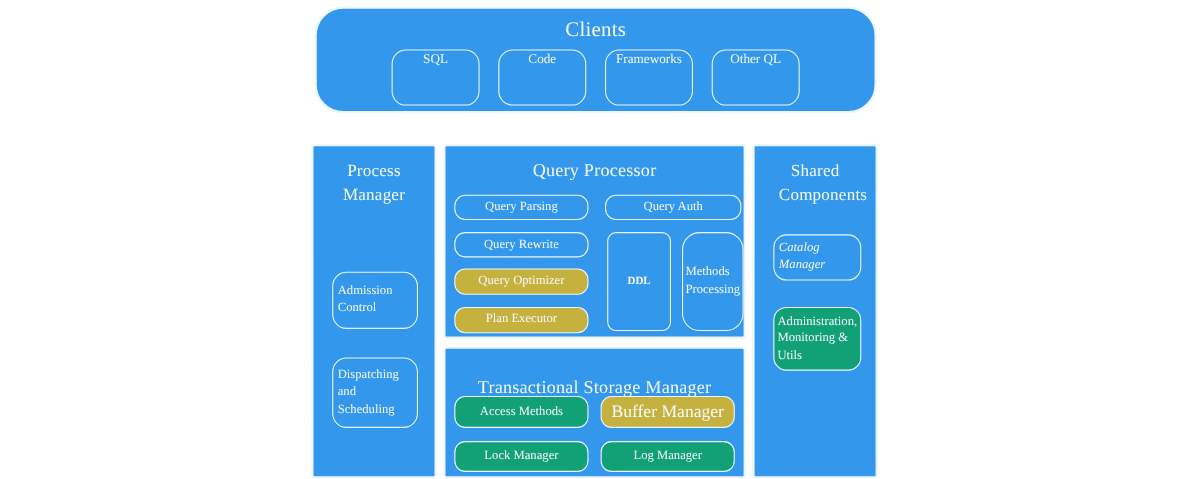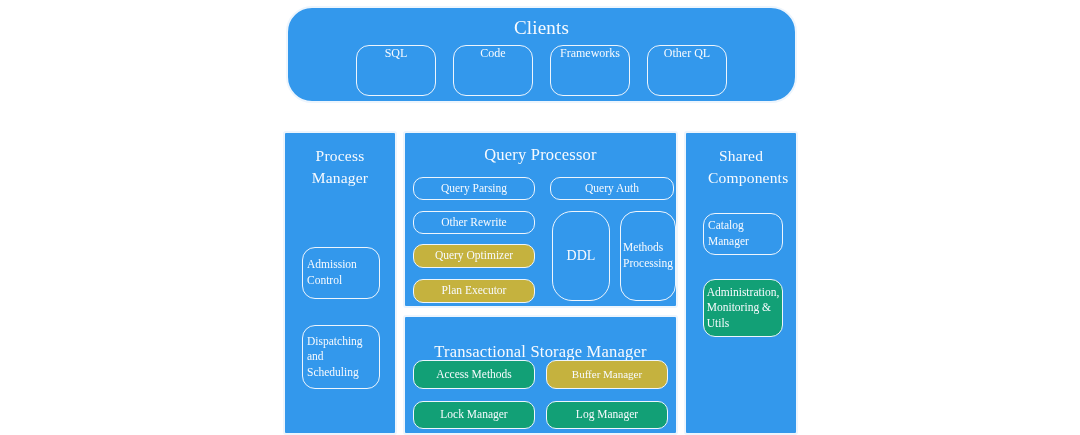--- a/index.html
+++ b/index.html
@@ -46,32 +46,32 @@
   .storage{left:403px;top:315px;width:275px;height:120px;border-radius:3px;}
   .process .panel-title,.shared .panel-title{margin-top:12px;font-size:15.5px;padding:0 22px;}
   .query .panel-title{margin-top:10px;font-size:16.5px;}
   .storage .panel-title{margin-top:23px;font-size:16.5px;}
   
   .n-parsing {left:8px;  top:44px; width:122px;height:23px;font-size:11.5px;}
   .n-auth    {left:145px;top:44px; width:124px;height:23px;font-size:11.5px;}
   .n-rewrite {left:8px;  top:78px; width:122px;height:23px;font-size:11.5px;}
   .n-optimizer{left:8px; top:111px;width:122px;height:24px;font-size:11.5px;}
   .n-executor{left:8px;  top:146px;width:122px;height:24px;font-size:11.5px;}
-  .n-ddl     {left:147px;top:78px; width:58px;height:90px;border-radius:20px;font-size:14px;}
+  .n-ddl     {left:147px;top:78px; width:58px;height:90px;border-radius:8px;font-size:10px;font-weight:bold;}
   .n-utility {left:215px;top:78px; width:56px;height:90px;border-radius:16px;font-size:11.5px;}
   
   .n-access{left:8px;  top:43px;width:122px;height:29px;font-size:11.5px;}
-  .n-buffer{left:141px;top:43px;width:122px;height:29px;font-size:11px;}
+  .n-buffer{left:141px;top:43px;width:122px;height:29px;font-size:16px;}
   .n-lock  {left:8px;  top:84px;width:122px;height:28px;font-size:11.5px;}
   .n-log   {left:141px;top:84px;width:122px;height:28px;font-size:11.5px;}
   
   .n-admission{left:17px;top:114px;width:78px;height:52px;border-radius:13px;font-size:11.5px;}
   .n-dispatch {left:17px;top:192px;width:78px;height:64px;border-radius:13px;font-size:11.5px;}
   
-  .n-catalog    {left:17px;top:80px; width:80px;height:42px;border-radius:12px;font-size:11.5px;}
+  .n-catalog    {left:17px;top:80px; width:80px;height:42px;border-radius:12px;font-size:11.5px;font-style:italic;}
   .n-admin      {left:17px;top:146px;width:80px;height:58px;border-radius:12px;font-size:11.5px;}
   .n-replication{left:17px;top:223px;width:80px;height:56px;border-radius:12px;font-size:11.5px;}
 </style>
 </head>
 <body>
 
 <div class="stage">
 
   <div class="panel clients">
     <div class="panel-title">Clients</div>
@@ -103,21 +103,21 @@
 
   <div class="panel query">
     <div class="panel-title">Query Processor</div>
     <div class="node outline n-parsing">
       <span>Query Parsing</span>
     </div>
     <div class="node outline n-auth">
       <span>Query Auth</span>
     </div>
     <div class="node outline n-rewrite">
-      <span>Other Rewrite</span>
+      <span>Query Rewrite</span>
     </div>
     <div class="node gold n-optimizer">
       <span>Query Optimizer</span>
     </div>
     <div class="node gold n-executor">
       <span>Plan Executor</span>
     </div>
     <div class="node outline n-ddl">
       <span>DDL</span>
     </div>

